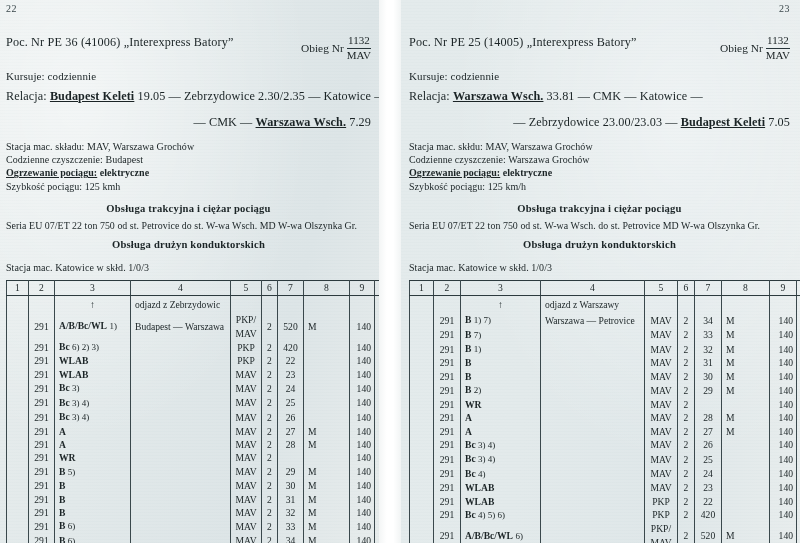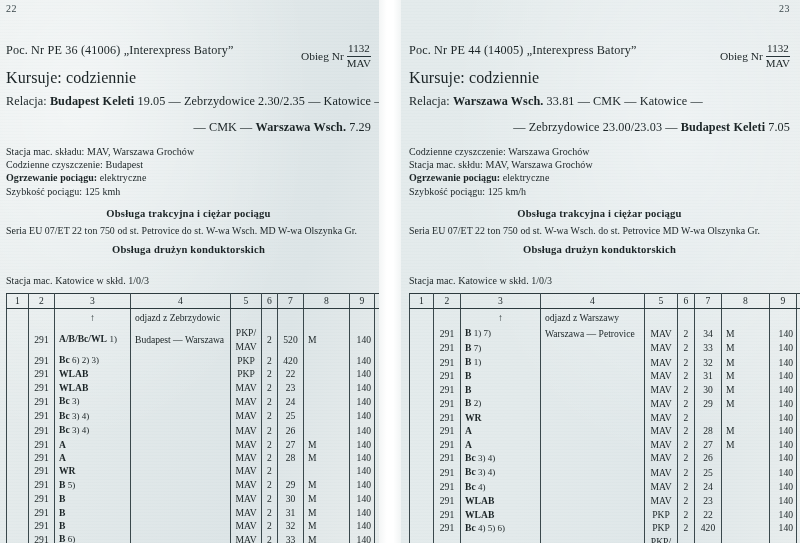--- a/index.html
+++ b/index.html
@@ -67,21 +67,21 @@
     color: #39464a;
     height: 16px;
     padding-top: 3px;
   }
   .folio.r { text-align: right; }
 
   .hdr-row {
     display: flex;
     align-items: flex-start;
     justify-content: space-between;
-    margin-top: 24px;
+    margin-top: 16px;
   }
   .train-title {
     font-size: 12.2px;
     letter-spacing: .15px;
     color: #1b2426;
     white-space: nowrap;
   }
   .obieg {
     display: flex;
     align-items: center;
@@ -92,64 +92,64 @@
     display: inline-block;
     text-align: center;
     margin-left: 3px;
     line-height: 1.05;
   }
   .obieg .frac .num { display: block; font-size: 11px; }
   .obieg .frac .bar { display: block; border-top: 1px solid #27353a; height: 0; margin: 1px 0; }
   .obieg .frac .den { display: block; font-size: 11px; }
 
   .kursuje {
-    font-size: 16px;
-    margin-top: 0;
+    font-size: 11px;
+    margin-top: 9px;
     letter-spacing: .1px;
   }
   .relacja {
     font-size: 12.2px;
     margin-top: 7px;
     letter-spacing: .1px;
     white-space: nowrap;
   }
   .relacja2 {
     font-size: 12.2px;
     margin-top: 11px;
     letter-spacing: .1px;
     text-align: right;
     white-space: nowrap;
   }
-  b, .b { font-weight: bold; }
+  b, .b { font-weight: bold; text-decoration: underline; }
 
   .meta {
     margin-top: 10px;
     font-size: 10px;
     line-height: 1.32;
     letter-spacing: .05px;
   }
   .meta .lbl { }
   .meta .v { }
-  .meta .v.bold { font-weight: normal; text-align: center; }
+  .meta .v.bold { font-weight: bold; text-align: center; }
 
   .section-title {
     text-align: center;
     font-size: 10.6px;
     font-weight: bold;
     margin-top: 10px;
     letter-spacing: .2px;
   }
   .section-line {
     font-size: 9.9px;
     margin-top: 6px;
     letter-spacing: .05px;
     white-space: nowrap;
   }
   .section-title.t2 { margin-top: 8px; }
-  .section-line.l2 { margin-top: 20px; font-size: 10px; }
+  .section-line.l2 { margin-top: 12px; font-size: 10px; }
 
   
   table.sched {
     width: 100%;
     border-collapse: collapse;
     margin-top: 7px;
     font-size: 9.6px;
     table-layout: fixed;
   }
   table.sched th, table.sched td {
@@ -507,21 +507,21 @@
 
   </div>
 
   <div class="gutter"></div>
 
   <div class="page right">
 
     <div class="folio r">23</div>
 
     <div class="hdr-row">
-      <div class="train-title">Poc. Nr PE 44 (14005) „Interexpress Batory”</div>
+      <div class="train-title">Poc. Nr PE 25 (14005) „Interexpress Batory”</div>
       <div class="obieg">
         <span>Obieg Nr</span>
         <span class="frac">
           <span class="num">1132</span>
           <span class="bar"></span>
           <span class="den">MAV</span>
         </span>
       </div>
     </div>
 
@@ -533,26 +533,26 @@
     <div class="relacja">
       <span>Relacja:</span>
       <b>Warszawa Wsch.</b><span> 33.81 — CMK — Katowice —</span>
     </div>
     <div class="relacja2">
       <span>— Zebrzydowice 23.00/23.03 — </span><b>Budapest Keleti</b><span> 7.05</span>
     </div>
 
     <div class="meta">
       <div>
+        <span class="lbl">Stacja mac. skłdu:</span>
+        <span class="v">MAV, Warszawa Grochów</span>
+      </div>
+      <div>
         <span class="lbl">Codzienne czyszczenie:</span>
         <span class="v">Warszawa Grochów</span>
-      </div>
-      <div>
-        <span class="lbl">Stacja mac. skłdu:</span>
-        <span class="v">MAV, Warszawa Grochów</span>
       </div>
       <div>
         <span class="lbl b">Ogrzewanie pociągu:</span>
         <span class="v bold">elektryczne</span>
       </div>
       <div>
         <span class="lbl">Szybkość pociągu:</span>
         <span class="v">125 km/h</span>
       </div>
     </div>

